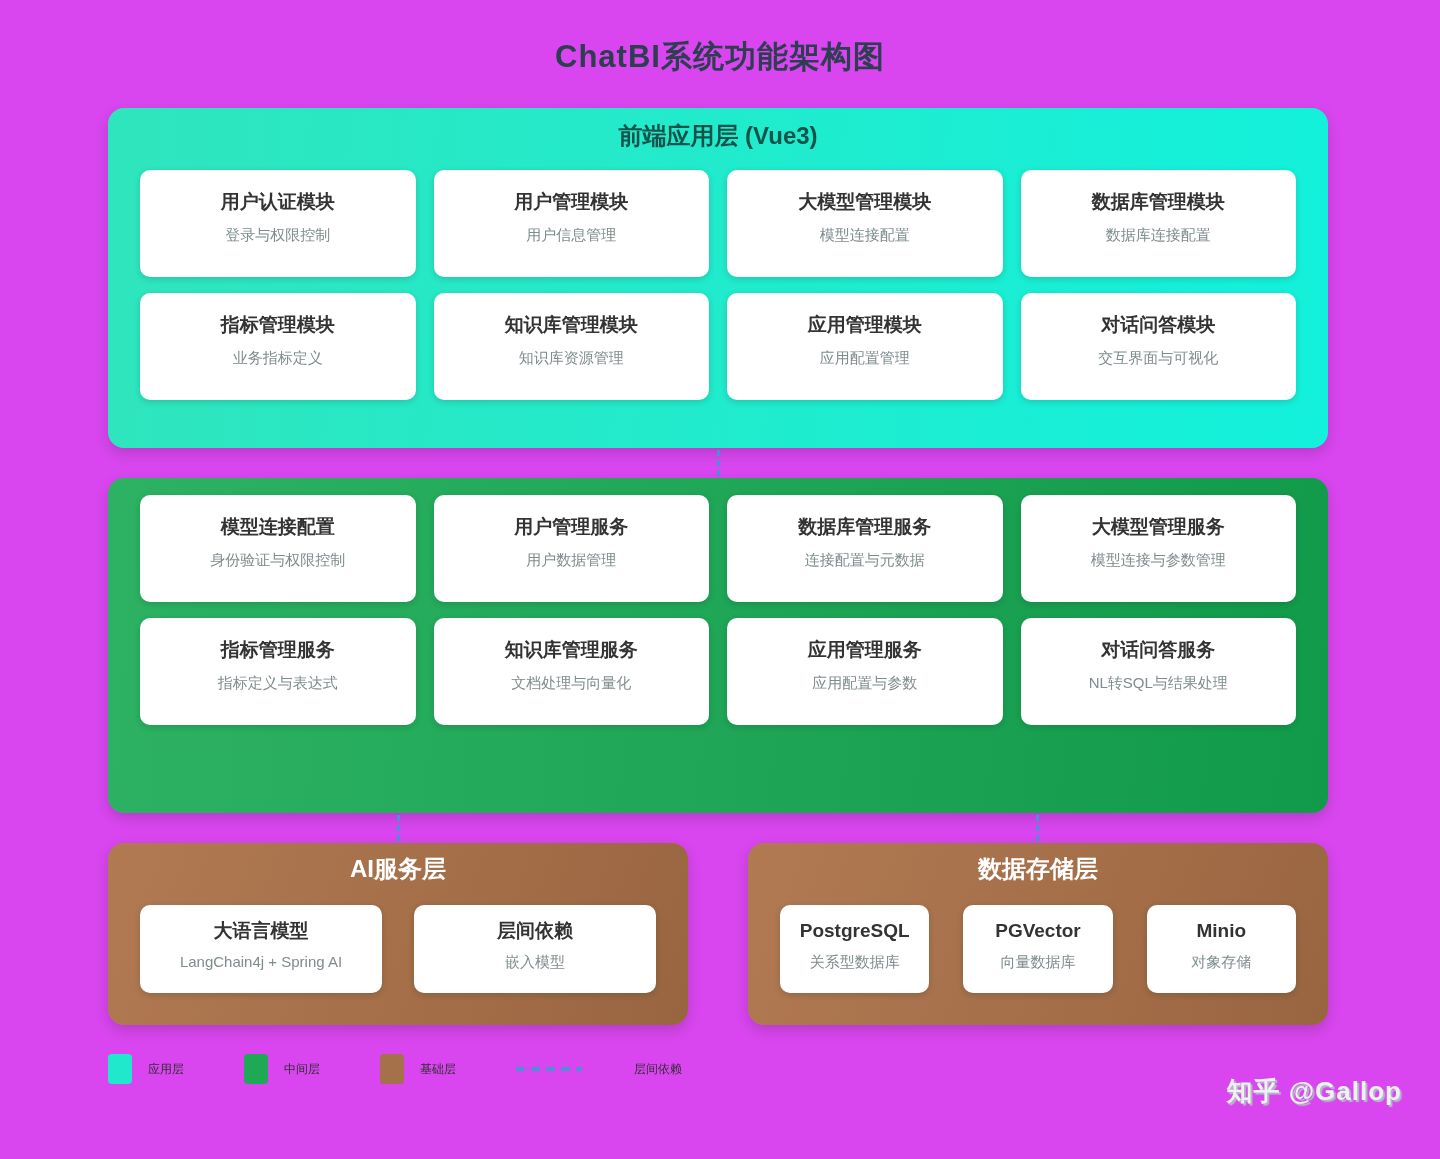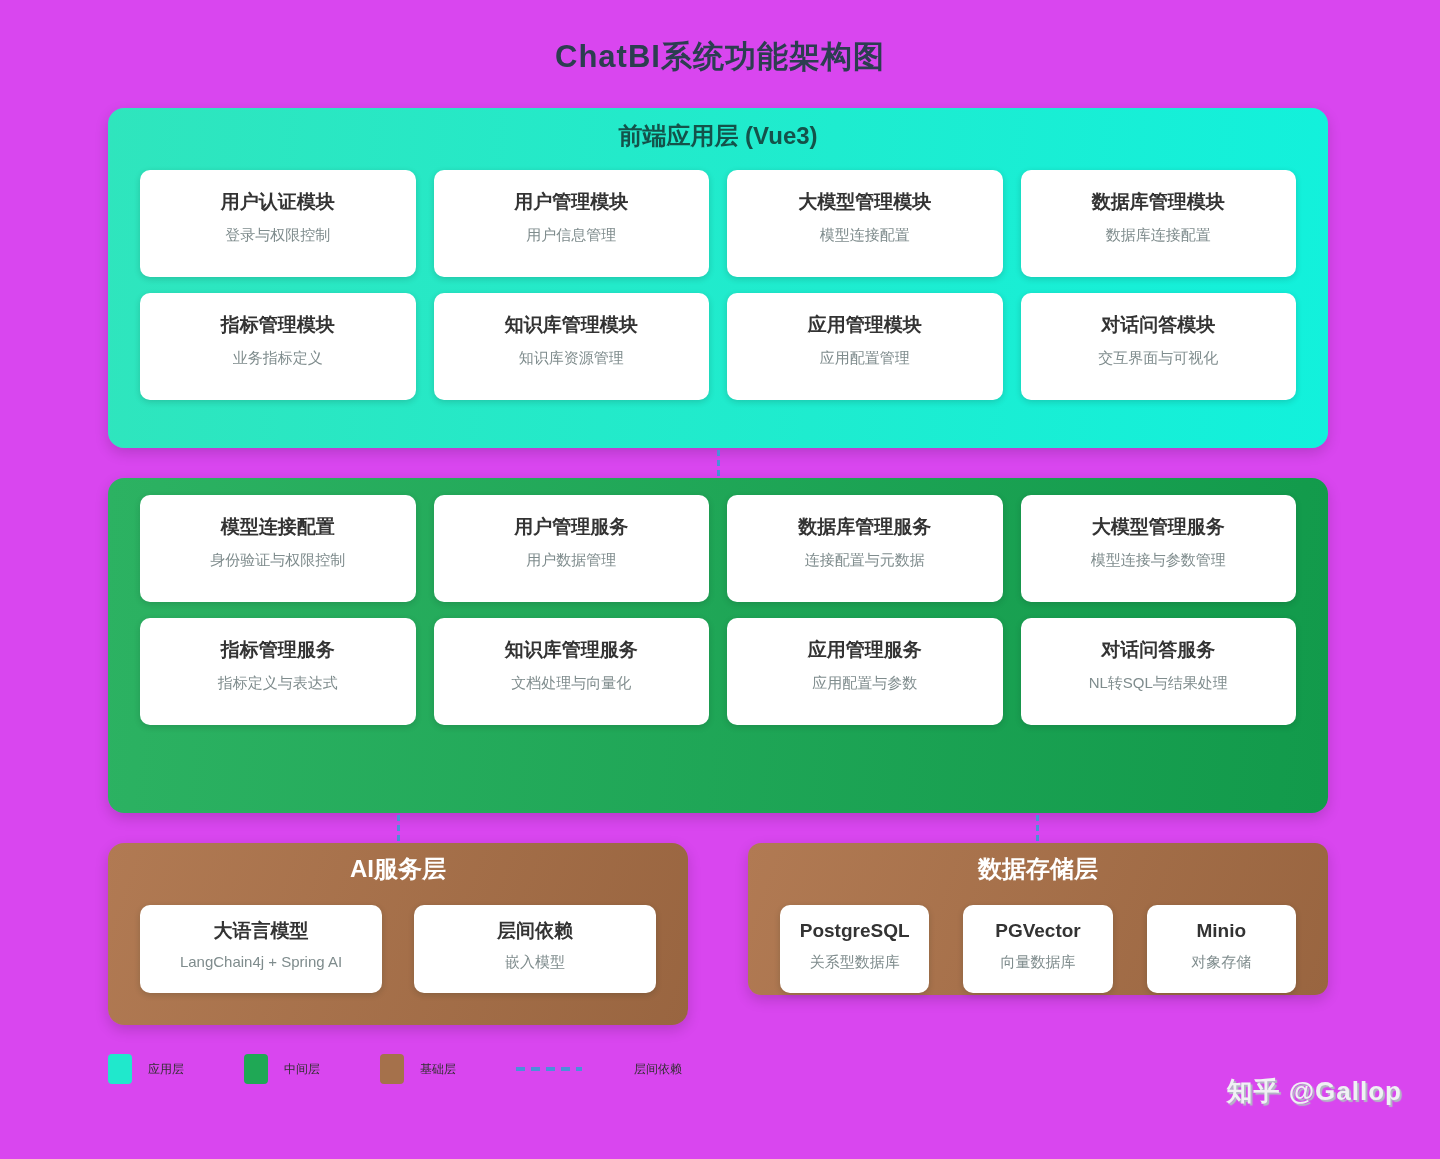--- a/index.html
+++ b/index.html
@@ -16,22 +16,22 @@
   .layer {
     position:absolute; border-radius:16px; box-sizing:border-box;
     box-shadow:0 5px 14px rgba(0,0,0,0.16);
   }
   .layer-frontend { left:108px; top:108px; width:1220px; height:340px;
     background:linear-gradient(95deg,#2fe5bd,#12f1dc); }
   .layer-backend  { left:108px; top:478px; width:1220px; height:335px;
     background:linear-gradient(95deg,#2cb262,#129a4b); }
   .layer-ai       { left:108px; top:843px; width:580px;  height:182px;
     background:linear-gradient(110deg,#b17a53,#996540); }
-  .layer-storage  { left:748px; top:843px; width:580px;  height:152px;
-    background:linear-gradient(110deg,#b17a53,#996540);border-radius:13px; }
+  .layer-storage  { left:748px; top:843px; width:580px;  height:182px;
+    background:linear-gradient(110deg,#b17a53,#996540); }
   .layer-title {
     display:block; text-align:center; font-size:24px; font-weight:bold;
     padding-top:14px; line-height:28px;
   }
   .layer-frontend .layer-title { color:#14524a; }
   .layer-backend .layer-title,
   .layer-ai .layer-title,
   .layer-storage .layer-title { color:#ffffff; padding-top:12px; }
 
   .card-grid {

